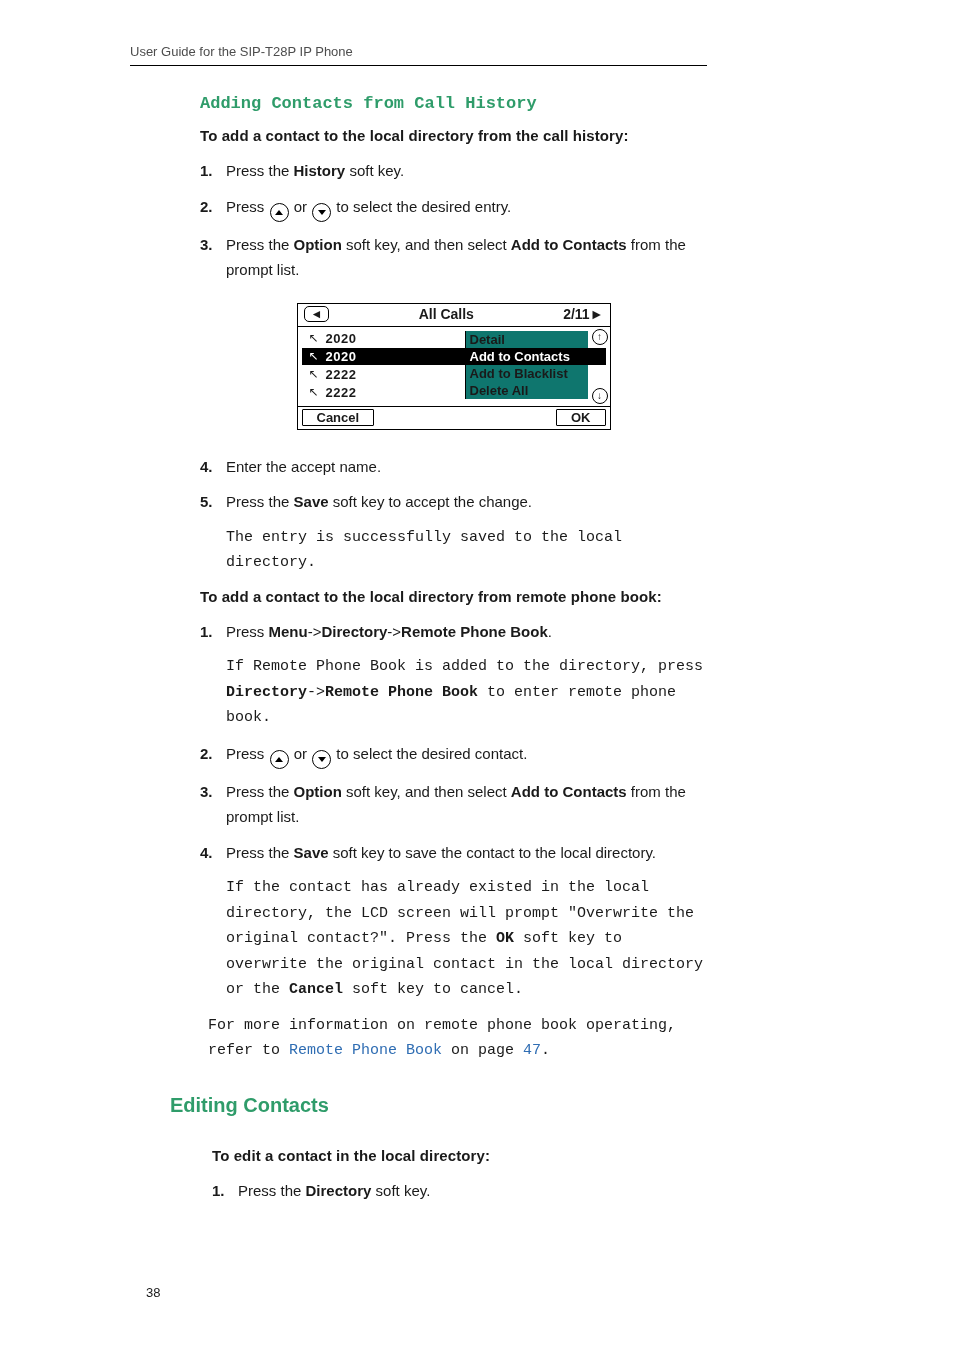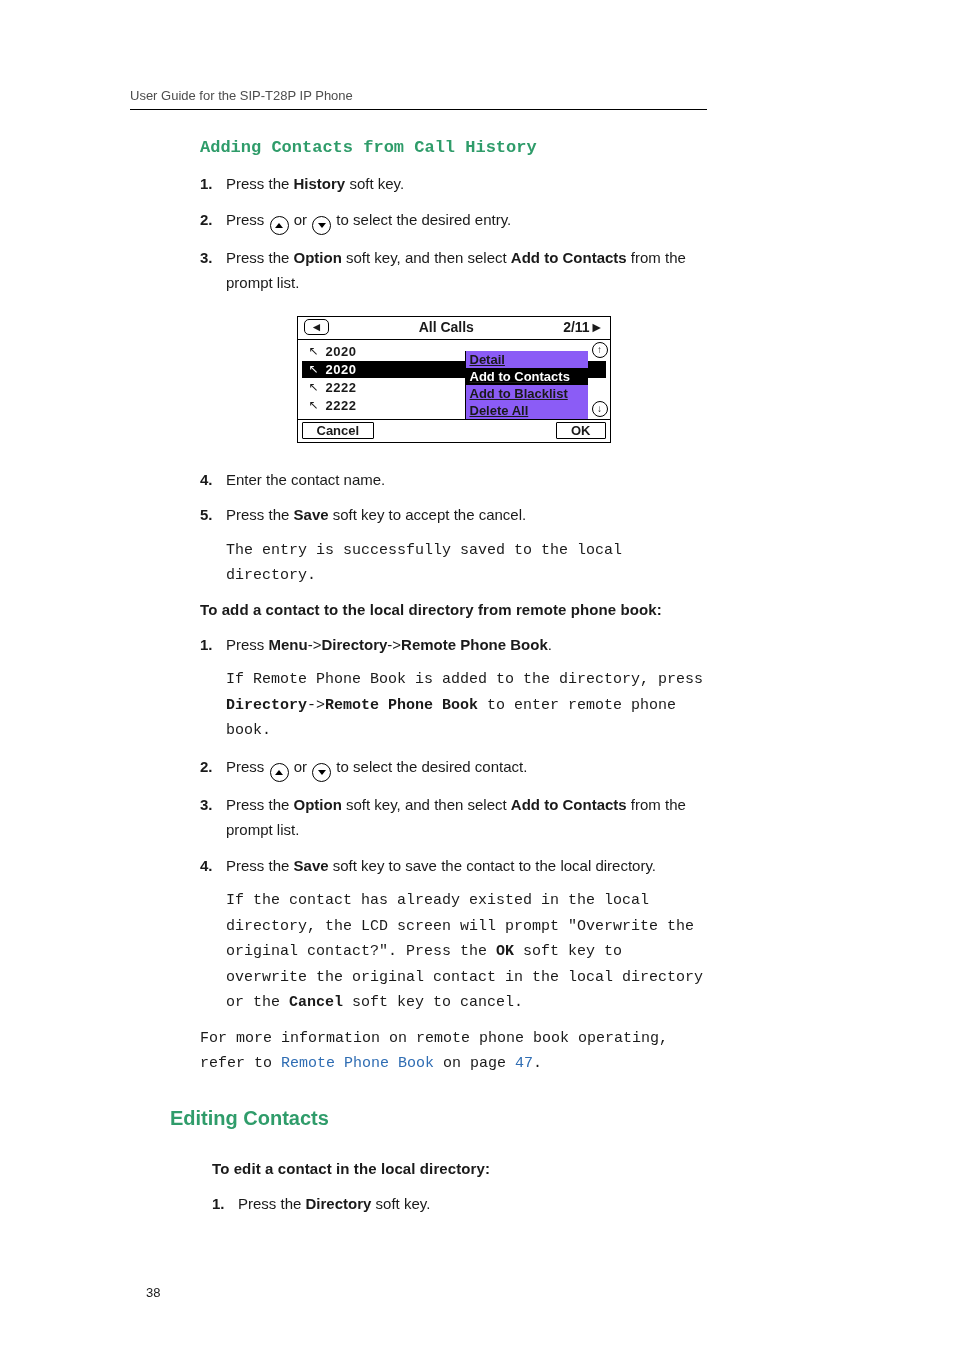--- a/index.html
+++ b/index.html
@@ -7,21 +7,21 @@
     font-size: 15px;
     color: #1a1a1a;
     background: #fff;
     margin: 0;
     padding: 0;
   }
   .page {
     width: 832px;
     min-height: 1350px;
     box-sizing: border-box;
-    padding: 88px 125px 60px 130px;
+    padding: 44px 125px 60px 130px;
     position: relative;
   }
   .running-header {
     font-size: 13px;
     color: #4d4d4d;
     border-bottom: 1px solid #000;
     padding-bottom: 6px;
     margin-bottom: 28px;
   }
   .content {
@@ -130,25 +130,24 @@
     text-align: center;
   }
   .lcd-num { font-weight: bold; letter-spacing: 0.5px; }
   .lcd-row.sel {
     background: #000;
     color: #fff;
   }
   .lcd-menu {
     position: absolute;
     right: 22px;
-    top: 11px;
+    top: 4px;
     width: 122px;
     border-left: 1px solid #000;
-    background: #8b5cf6;
-    text-decoration: underline;
+    background: #0f766e;
   }
   .lcd-menu-item {
     padding: 1px 4px;
     border-bottom: 0;
     font-weight: bold;
     font-size: 13px;
     white-space: nowrap;
   }
   .lcd-menu-item.sel {
     background: #000;
@@ -202,20 +201,21 @@
 </style>
 </head>
 <body>
 
 <div class="page">
   <div class="running-header">User Guide for the SIP-T28P IP Phone</div>
 
   <div class="content">
 
     <h3 class="sub-green">Adding Contacts from Call History</h3>
+    <div class="lead">To add a contact to the local directory from the call history:</div>
 
     <ol class="steps">
       <li>
         <span class="num">1.</span>
         <span>Press the </span><span class="b">History</span><span> soft key.</span>
       </li>
       <li>
         <span class="num">2.</span>
         <span>Press </span><span class="btn-circle">
             <span class="arrow-up"></span>
@@ -269,25 +269,25 @@
         <div class="lcd-soft">
           <span class="lcd-softkey">Cancel</span>
           <span class="lcd-softkey">OK</span>
         </div>
       </div>
     </div>
 
     <ol class="steps">
       <li>
         <span class="num">4.</span>
-        <span>Enter the contact name.</span>
+        <span>Enter the accept name.</span>
       </li>
       <li>
         <span class="num">5.</span>
-        <span>Press the </span><span class="b">Save</span><span> soft key to accept the cancel.</span>
+        <span>Press the </span><span class="b">Save</span><span> soft key to accept the change.</span>
         <div class="continuation" style="margin-left:0">The entry is successfully saved to the local directory.</div>
       </li>
     </ol>
 
     <div class="lead">To add a contact to the local directory from remote phone book:</div>
 
     <ol class="steps">
       <li>
         <span class="num">1.</span>
         <span>Press </span><span class="b">Menu</span><span>-&gt;</span><span class="b">Directory</span><span>-&gt;</span><span class="b">Remote Phone Book</span><span>.</span>
@@ -309,21 +309,21 @@
       </li>
       <li>
         <span class="num">4.</span>
         <span>Press the </span><span class="b">Save</span><span> soft key to save the contact to the local directory.</span>
         <div class="continuation" style="margin-left:0">
           <span>If the contact has already existed in the local directory, the LCD screen will prompt "Overwrite the original contact?". Press the </span><span class="b">OK</span><span> soft key to overwrite the original contact in the local directory or the </span><span class="b">Cancel</span><span> soft key to cancel.</span>
         </div>
       </li>
     </ol>
 
-    <div class="continuation" style="margin-left:0">
+    <div class="continuation" style="margin-left:8px">
       <span>For more information on remote phone book operating, refer to </span><span class="link">Remote Phone Book</span><span> on page </span><span class="link">47</span><span>.</span>
     </div>
 
     <h2 class="section-green">Editing Contacts</h2>
 
     <div style="margin-left:12px">
       <div class="lead">To edit a contact in the local directory:</div>
       <ol class="steps">
         <li>
           <span class="num">1.</span>

